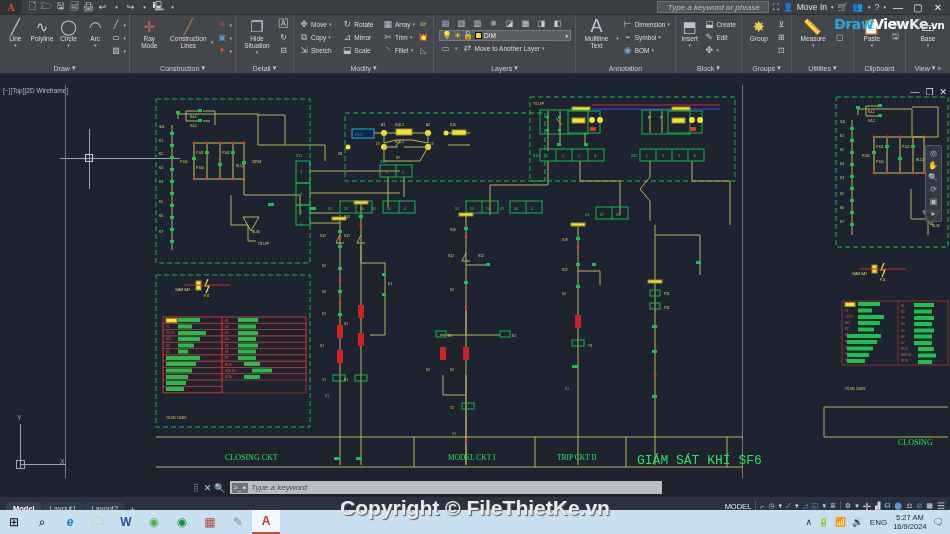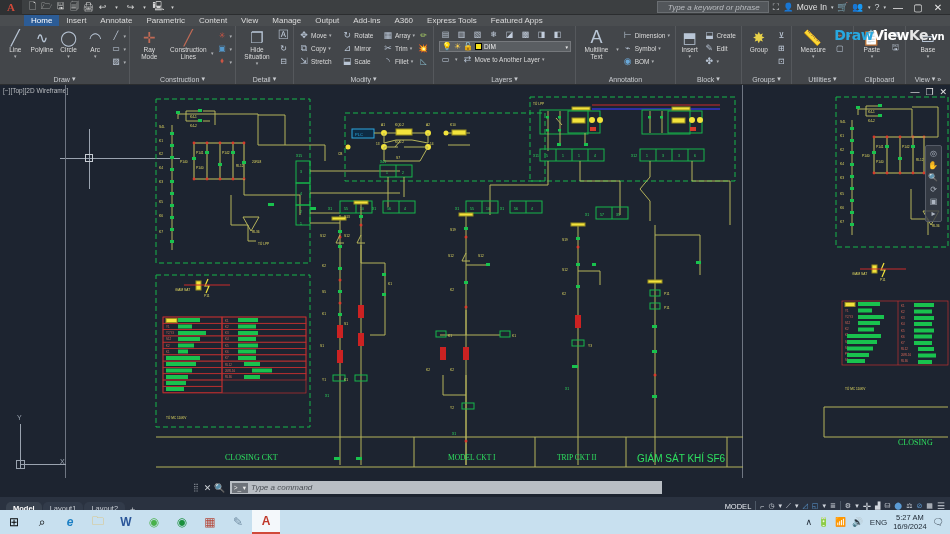--- a/index.html
+++ b/index.html
@@ -207,34 +207,20 @@
       <div class="ic-sm">👥</div>
       <div class="ic-sm" style="font-size:5px">▾</div>
       <div class="ic-sm">?</div>
       <div class="ic-sm" style="font-size:5px">▾</div>
       <div class="wbtn">—</div>
       <div class="wbtn">▢</div>
       <div class="wbtn">✕</div>
     </div>
   </div>
 
-  <div class="ribbon-tabs">
-    <div class="rtab active">Home</div>
-    <div class="rtab">Insert</div>
-    <div class="rtab">Annotate</div>
-    <div class="rtab">Parametric</div>
-    <div class="rtab">Content</div>
-    <div class="rtab">View</div>
-    <div class="rtab">Manage</div>
-    <div class="rtab">Output</div>
-    <div class="rtab">Add-ins</div>
-    <div class="rtab">A360</div>
-    <div class="rtab">Express Tools</div>
-    <div class="rtab">Featured Apps</div>
-  </div>
 
   <div class="ribbon">
 
     <div class="panel" style="width:130px">
       <div class="panel-body">
         <div class="bigbtn">
           <div class="gl">╱</div>
           <span>Line</span>
           <div class="caret">▾</div>
         </div>
@@ -1096,21 +1082,21 @@
         <text class="ytext" x="845" y="305">TỦ MC 110KV</text>
         <line class="wire" x1="824" y1="322" x2="948" y2="322"></line>
         <line class="wire" x1="824" y1="352" x2="948" y2="352"></line>
         <line class="wire" x1="824" y1="352" x2="824" y2="322"></line>
       </g>
     </svg>
 
     <div style="position:absolute;left:225px;top:368px;font-size:8px;color:#2ee05f;font-family:'Liberation Serif',serif;">CLOSING CKT</div>
     <div style="position:absolute;left:448px;top:368px;font-size:7.5px;color:#2ee05f;font-family:'Liberation Serif',serif;">MODEL CKT I</div>
     <div style="position:absolute;left:557px;top:368px;font-size:7.5px;color:#2ee05f;font-family:'Liberation Serif',serif;">TRIP CKT II</div>
-    <div style="position:absolute;left:637px;top:368px;font-size:10px;color:#2ee05f;font-family:Liberation Sans, sans-serif;">GIÁM SÁT KHÍ SF6</div>
+    <div style="position:absolute;left:637px;top:368px;font-size:13px;color:#2ee05f;font-family:Liberation Mono, monospace;">GIÁM SÁT KHÍ SF6</div>
     <div style="position:absolute;left:898px;top:353px;font-size:8px;color:#2ee05f;font-family:'Liberation Serif',serif;">CLOSING</div>
 
     <div class="winctrls">
       <span>—</span>
       <span>❐</span>
       <span>✕</span>
     </div>
 
     <div class="navbar-float">
       <div>◎</div>
@@ -1130,21 +1116,21 @@
     </div>
   </div>
 
   <div class="cmdbar">
     <div class="cmd-left-spacer"></div>
     <div class="cmd-grip">⣿</div>
     <div class="cmd-x">✕</div>
     <div class="cmd-mag">🔍</div>
     <div class="cmd-input">
       <span class="cmd-chip">&gt;_ ▾</span>
-      <span class="cmd-ph">Type a command</span>
+      <span class="cmd-ph">Type a keyword</span>
     </div>
   </div>
 
   <div class="statusbar">
     <div class="lay-tabs">
       <div class="lay-tab active">Model</div>
       <div class="lay-tab">Layout1</div>
       <div class="lay-tab">Layout2</div>
       <div class="plus">+</div>
     </div>
@@ -1167,20 +1153,21 @@
       <div class="st-item">▟</div>
       <div class="st-item">⛁</div>
       <div class="st-item" style="color:#5b9bd5">⬤</div>
       <div class="st-item">⚖</div>
       <div class="st-item" style="color:#5b9bd5">⊘</div>
       <div class="st-item">▦</div>
       <div class="st-item" style="font-size:9px">☰</div>
     </div>
   </div>
 
+  <div class="watermark">Copyright © FileThietKe.vn</div>
 
   <div class="taskbar">
     <div class="tb-icon">⊞</div>
     <div class="tb-icon">⌕</div>
     <div class="tb-icon" style="color:#1b7fc4;font-weight:bold;font-style:italic">e</div>
     <div class="tb-icon" style="color:#e8b33a">🗀</div>
     <div class="tb-icon" style="color:#2a5699;font-weight:bold">W</div>
     <div class="tb-icon" style="color:#49b14a">◉</div>
     <div class="tb-icon" style="color:#1a8f3c">◉</div>
     <div class="tb-icon" style="color:#b4483a">▦</div>

